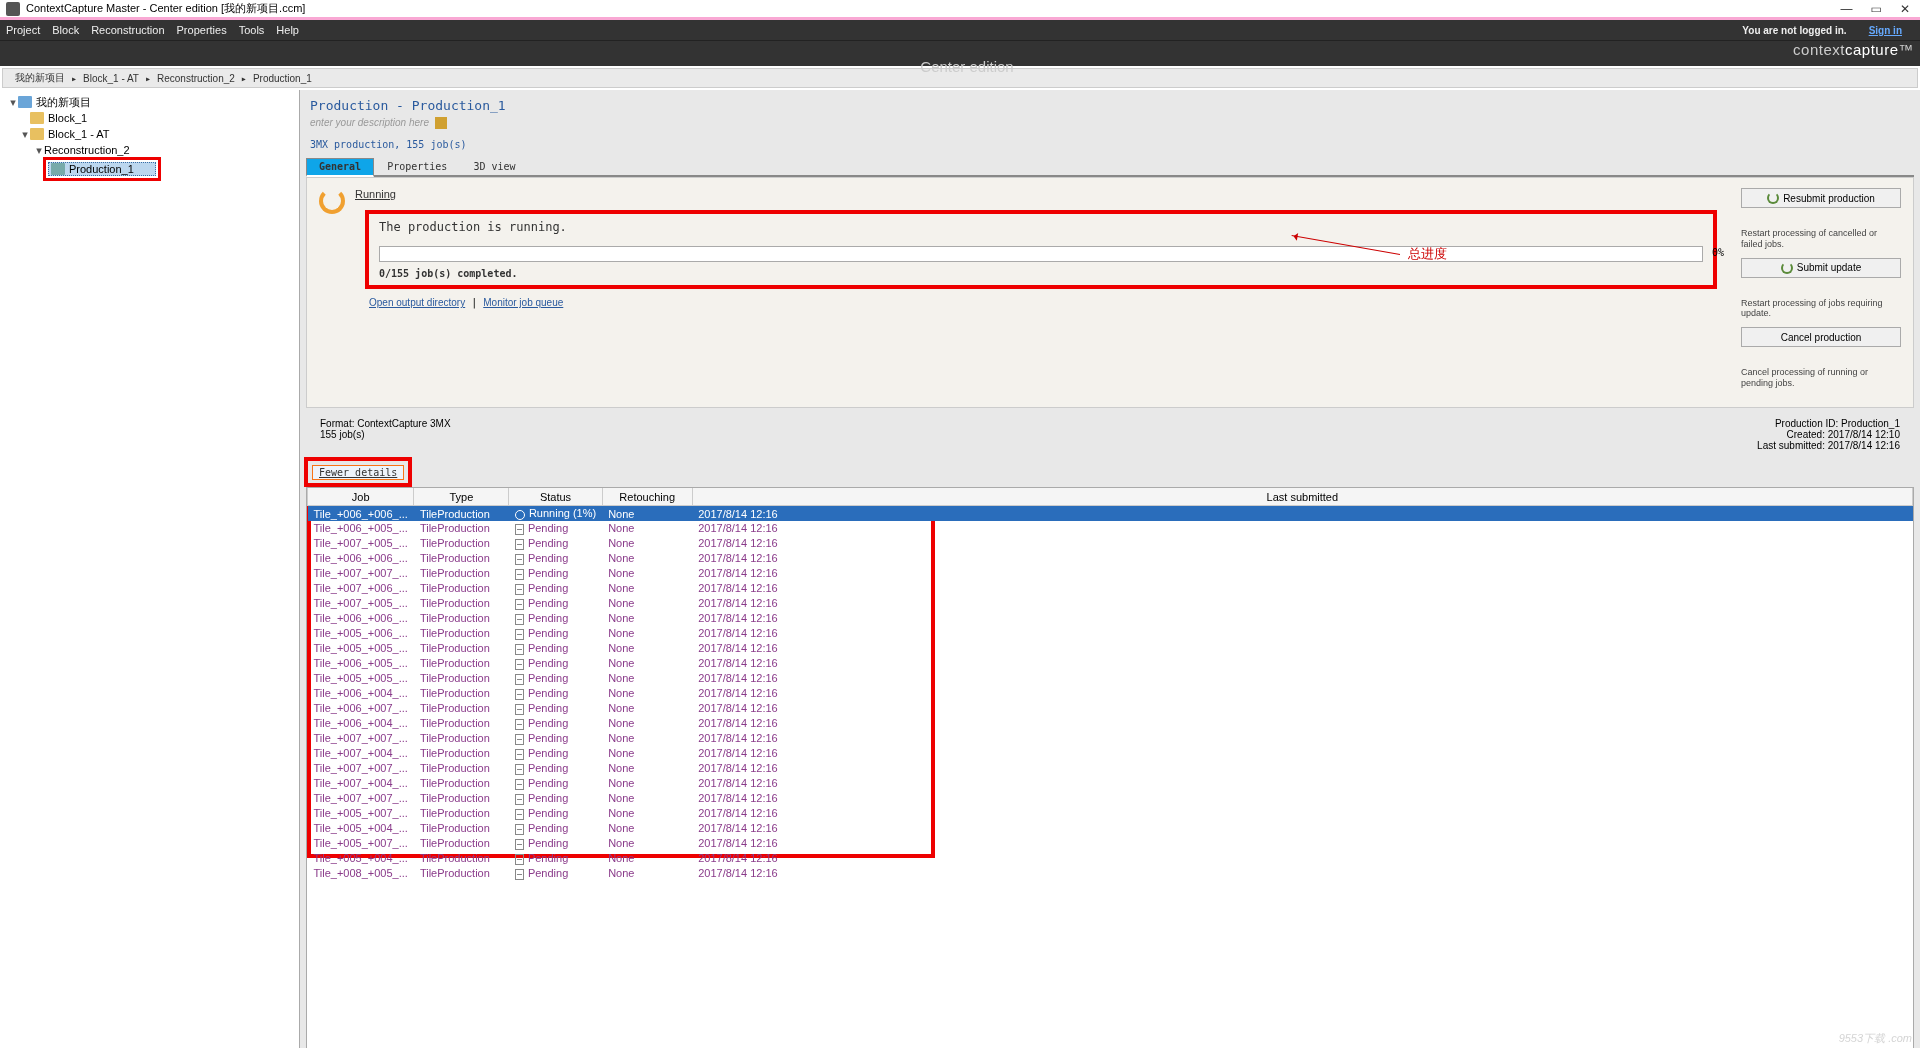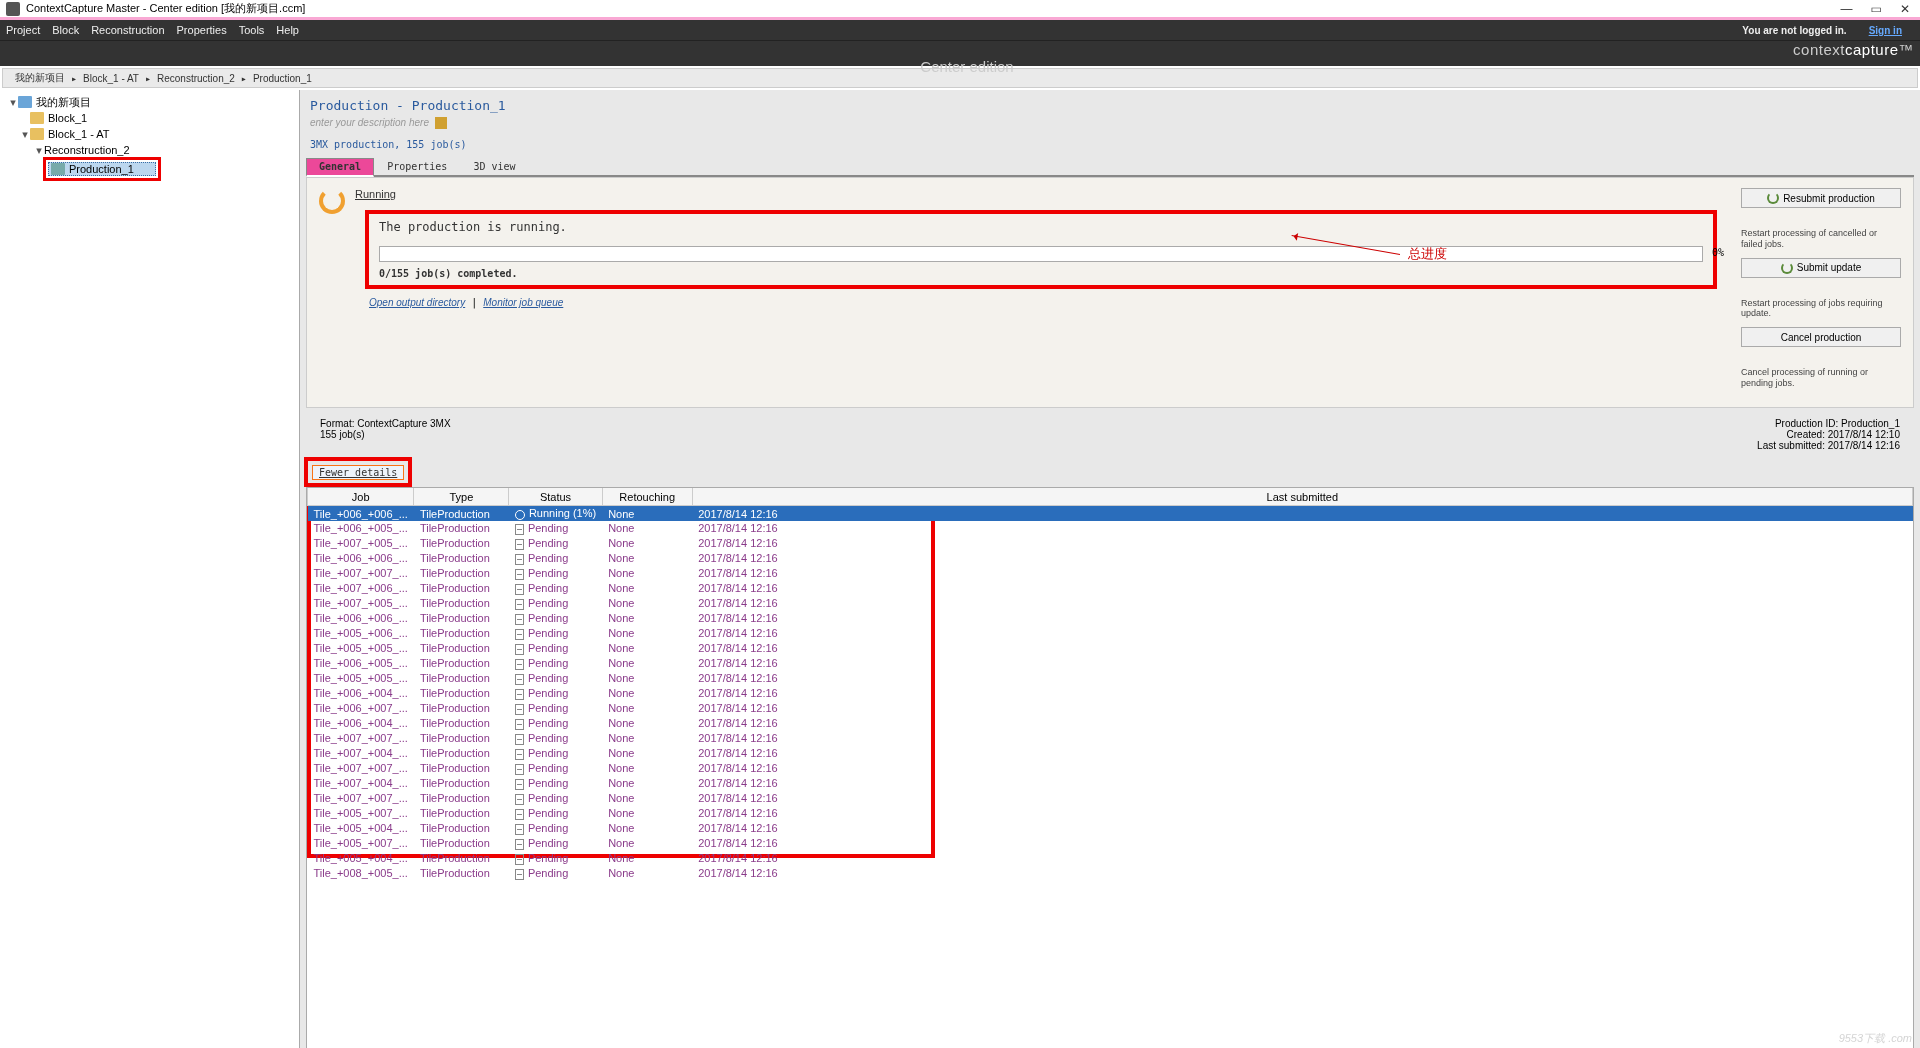--- a/index.html
+++ b/index.html
@@ -29,33 +29,33 @@
 .tree .proj { width: 14px; height: 12px; background: #6aa5d8; margin-right: 4px; border-radius: 1px; }
 .tree .sel { background: #bcd7ef; border: 1px dotted #3a6ea5; height: 14px; }
 .tree .redbox { outline: 3px solid #e00; margin-top: 2px; padding: 2px 2px; }
 .content { flex: 1; background: #e8e8e8; padding: 6px 6px 0 6px; position: relative; overflow: hidden; display: flex; flex-direction: column; }
 .hdr-title { font-family: monospace; font-size: 13px; color: #2a5a9e; margin: 2px 0 4px 4px; }
 .hdr-desc { font-family: monospace; font-size: 10px; color: #999; font-style: italic; margin-left: 4px; }
 .hdr-desc .pen { display: inline-block; width: 12px; height: 12px; background: #d0a030; margin-left: 6px; vertical-align: middle; }
 .hdr-sub { font-family: monospace; font-size: 10px; color: #2a5a9e; margin: 10px 0 6px 4px; }
 .tabs { display: flex; border-bottom: 2px solid #888; margin-top: 2px; }
 .tab { padding: 2px 12px; font-family: monospace; font-size: 10px; color: #333; border: 1px solid transparent; cursor: pointer; }
-.tab.active { background: #ec4899; border: 1px solid #888; border-bottom: 2px solid #fff; margin-bottom: -2px; font-weight: bold; }
+.tab.active { background: #0ea5e9; border: 1px solid #888; border-bottom: 2px solid #fff; margin-bottom: -2px; font-weight: bold; }
 .panel { background: #f4f2ed; border: 1px solid #ccc; padding: 10px 12px; display: flex; gap: 24px; }
 .panel-main { flex: 1; position: relative; }
 .spinner { width: 26px; height: 26px; border: 4px solid #f0a030; border-top-color: transparent; border-radius: 50%; display: inline-block; vertical-align: top; margin-right: 10px; }
 .panel-status { display: flex; align-items: flex-start; }
 .status-txt { font-family: monospace; font-size: 11px; color: #333; }
 .status-txt .t1 { text-decoration: underline; }
 .redframe1 { border: 4px solid #e00; padding: 6px 10px; margin-top: -4px; margin-left: 46px; }
 .prog-msg { font-family: monospace; font-size: 12px; color: #333; margin-bottom: 12px; }
 .prog-bar { height: 16px; background: #fff; border: 1px solid #aaa; position: relative; margin-bottom: 6px; }
 .prog-bar .pct { position: absolute; right: -22px; top: 0; font-family: monospace; font-size: 10px; }
 .prog-done { font-family: monospace; font-size: 10px; color: #333; font-weight: bold; }
-.links { font-family: monospace; font-size: 10px; margin-top: 8px; margin-left: 50px; font-style: italic; }
+.links { font-family: monospace; font-size: 10px; margin-top: 8px; margin-left: 50px; }
 .links a { color: #2a5a9e; text-decoration: underline; cursor: pointer; }
 .sidepanel { width: 160px; font-family: monospace; font-size: 10px; color: #333; }
 .sidepanel button { width: 100%; height: 20px; background: #f0f0f0; border: 1px solid #aaa; font-family: monospace; font-size: 10px; margin-bottom: 20px; display: flex; align-items: center; justify-content: center; gap: 4px; cursor: pointer; }
 .sidepanel .refresh-ico { width: 12px; height: 12px; border: 2px solid #5a8a3a; border-radius: 50%; border-top-color: transparent; display: inline-block; }
 .sidepanel .desc { font-size: 9px; color: #444; margin-bottom: 8px; line-height: 1.2; }
 .meta { display: flex; justify-content: space-between; font-family: monospace; font-size: 10px; margin: 10px 14px 6px 14px; }
 .fewer-wrap { margin: 4px 0 4px 2px; }
 .fewer-box { display: inline-block; outline: 4px solid #e00; padding: 4px; }
 .fewer-btn { border: 1px solid #f97316; background: #eef4fb; padding: 1px 6px; font-family: monospace; font-size: 10px; text-decoration: underline; color: #333; cursor: pointer; }
 .annot1 { position: absolute; top: 155px; left: 990px; display: flex; align-items: center; color: #c00; font-size: 13px; }

